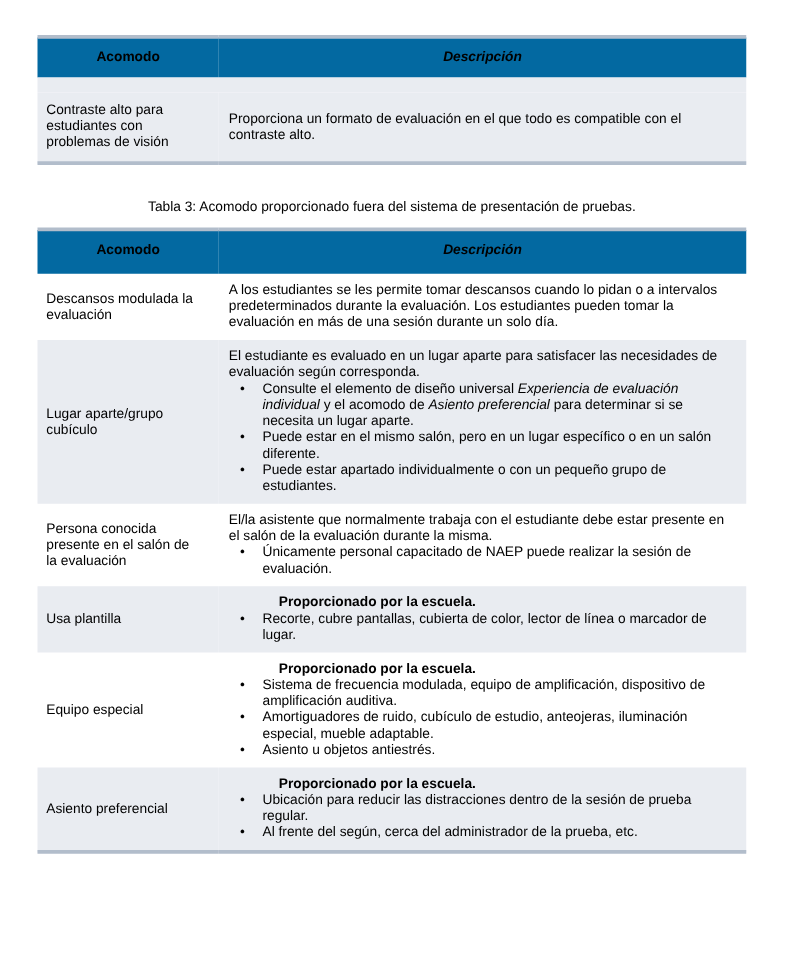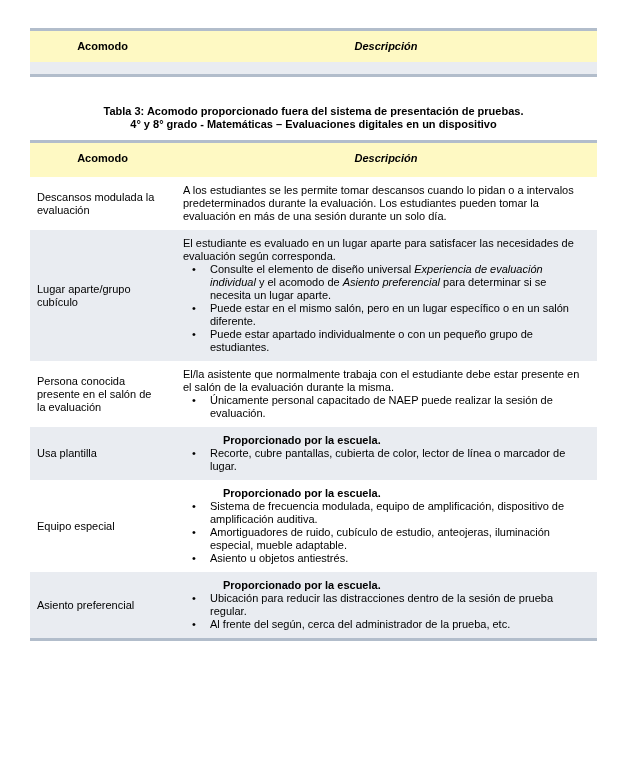--- a/index.html
+++ b/index.html
@@ -22,21 +22,21 @@
     width: 567px;
   }
   table.acc-table {
     border-collapse: collapse;
     table-layout: fixed;
     width: 567px;
     border-top: 3px solid #b2bdcb;
     border-bottom: 3px solid #b2bdcb;
   }
   table.acc-table th {
-    background: #fef9c3;
+    background: #0369a1;
     font-weight: bold;
     text-align: center;
     padding: 9px 0 9px 0;
     font-size: 11px;
   }
   table.t2 th {
     padding: 9px 0 12px 0;
   }
   th.h-acomodo { width: 145px; }
   th.h-desc { width: 422px; font-style: italic; }
@@ -64,46 +64,51 @@
   .bullet .marker {
     flex: none;
     width: 18px;
   }
   .bullet .bullet-text { flex: 1; }
   em { font-style: italic; }
   strong { font-weight: bold; padding-left: 40px; }
   .caption {
     margin: 28px 0 9px 0;
     text-align: center;
-    font-weight: bold;
+    font-weight: normal;
   }
   .caption div { margin: 0; }
 </style>
 </head>
 <body>
 
 <div class="doc">
 
   <table class="acc-table t1">
     <thead>
       <tr>
         <th class="h-acomodo">Acomodo</th>
         <th class="h-desc">Descripción</th>
       </tr>
     </thead>
     <tbody>
         <tr class="shaded">
           <td colspan="2" class="spacer-cell"></td>
         </tr>
+        <tr class="shaded">
+          <td class="col-acomodo">Contraste alto para estudiantes con problemas de visión</td>
+          <td class="col-desc">
+            <div class="para">Proporciona un formato de evaluación en el que todo es compatible con el contraste alto.</div>
+          </td>
+        </tr>
       </tbody>
   </table>
 
   <div class="caption">
     <div>Tabla 3: Acomodo proporcionado fuera del sistema de presentación de pruebas.</div>
-    <div>4° y 8° grado - Matemáticas – Evaluaciones digitales en un dispositivo</div>
   </div>
 
   <table class="acc-table t2">
     <thead>
       <tr>
         <th class="h-acomodo">Acomodo</th>
         <th class="h-desc">Descripción</th>
       </tr>
     </thead>
     <tbody>

